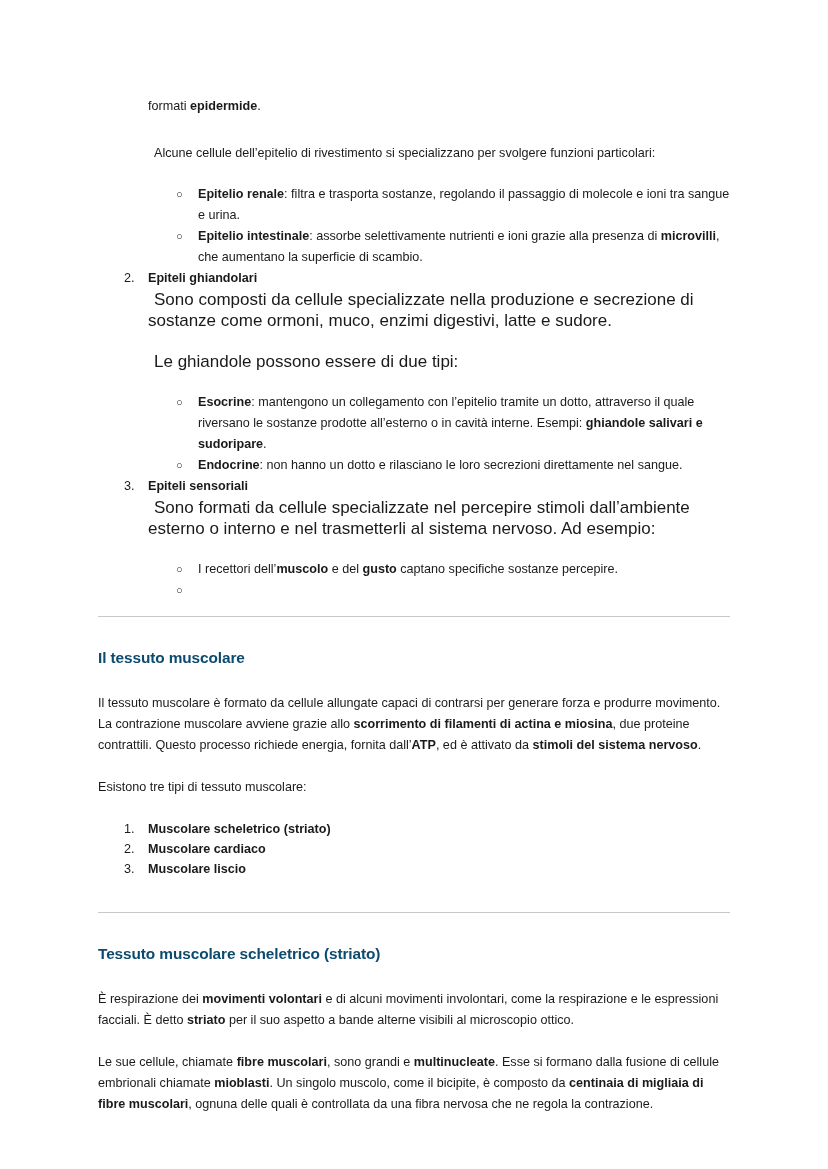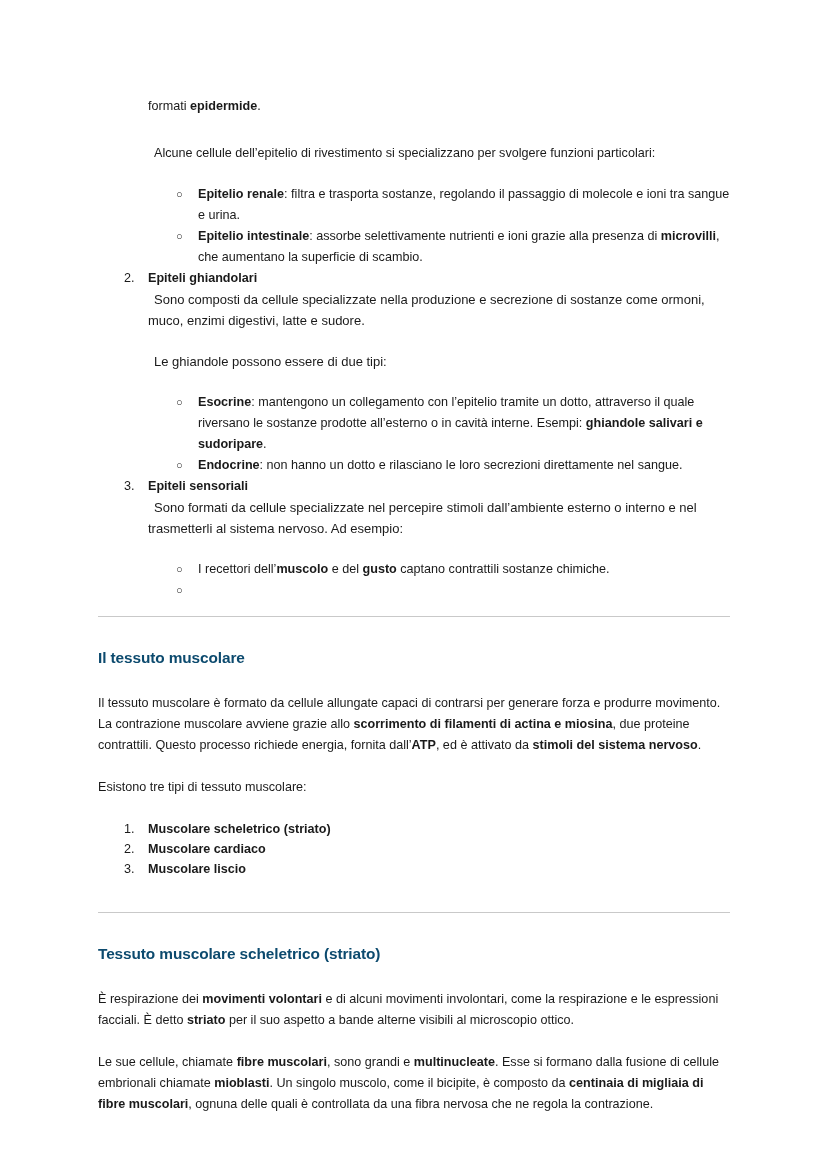--- a/index.html
+++ b/index.html
@@ -65,21 +65,21 @@
     font-size: 12.6px;
     line-height: 21px;
     color: #1a1a1a;
   }
   ol.num-list > li > .li-title {
     font-weight: bold;
     font-size: 12.6px;
     line-height: 21px;
   }
   ol.num-list > li > .li-body {
-    font-size: 13px;
+    font-size: 17px;
     line-height: 21px;
     max-width: 612px;
   }
   .indent-first { text-indent: 6px; }
 
   
   ul.circ-list {
     list-style: none;
     margin: 0;
     padding: 0;
@@ -202,21 +202,21 @@
         <span class="marker">3.</span>
         <div class="li-title">Epiteli sensoriali</div>
         <div class="li-body indent-first">Sono formati da cellule specializzate nel percepire stimoli dall’ambiente esterno o interno e nel trasmetterli al sistema nervoso. Ad esempio:</div>
         <div class="spacer-sm"></div>
       </li>
 
       <li style="padding-left:0">
         <ul class="circ-list">
           <li>
             <span class="bullet">○</span>
-            <span>I recettori dell’</span><b>muscolo</b><span> e del </span><b>gusto</b><span> captano contrattili sostanze chimiche.</span>
+            <span>I recettori dell’</span><b>muscolo</b><span> e del </span><b>gusto</b><span> captano specifiche sostanze percepire.</span>
           </li>
           <li>
             <span class="bullet">○</span>
           </li>
         </ul>
       </li>
 
     </ol>
   </section>
 

